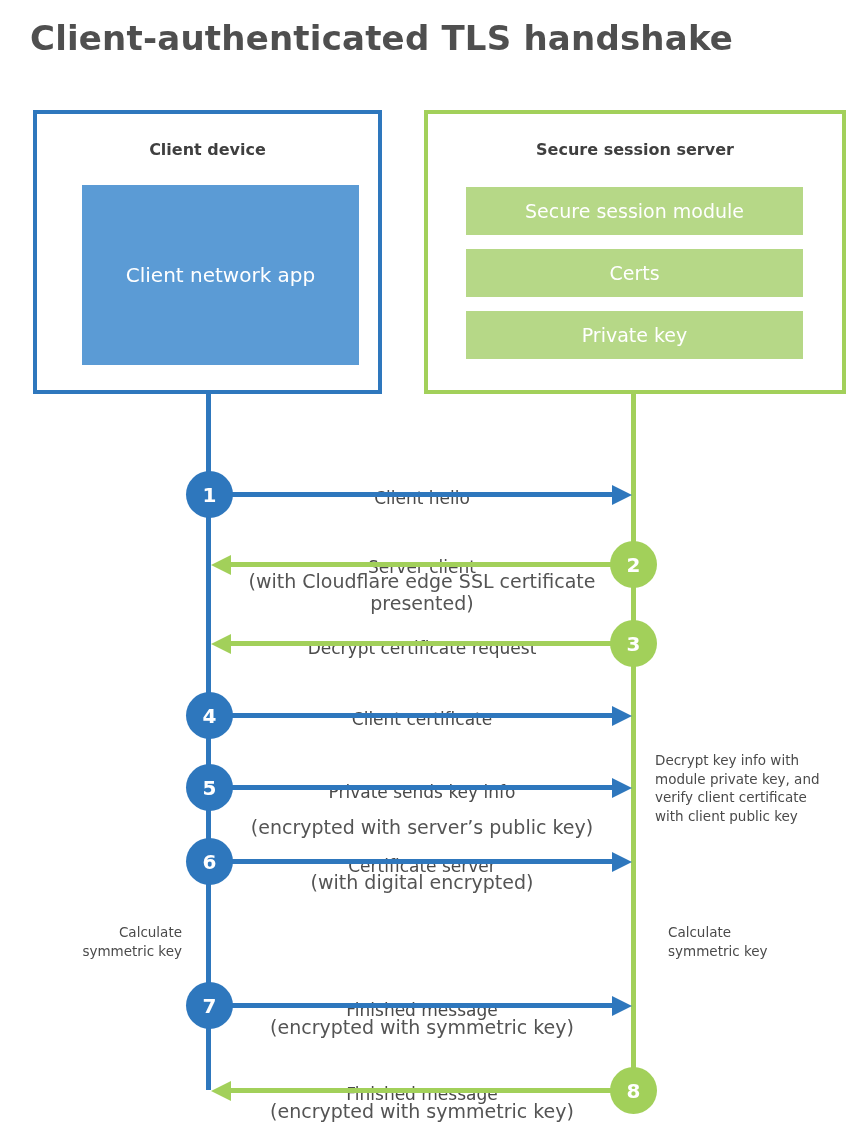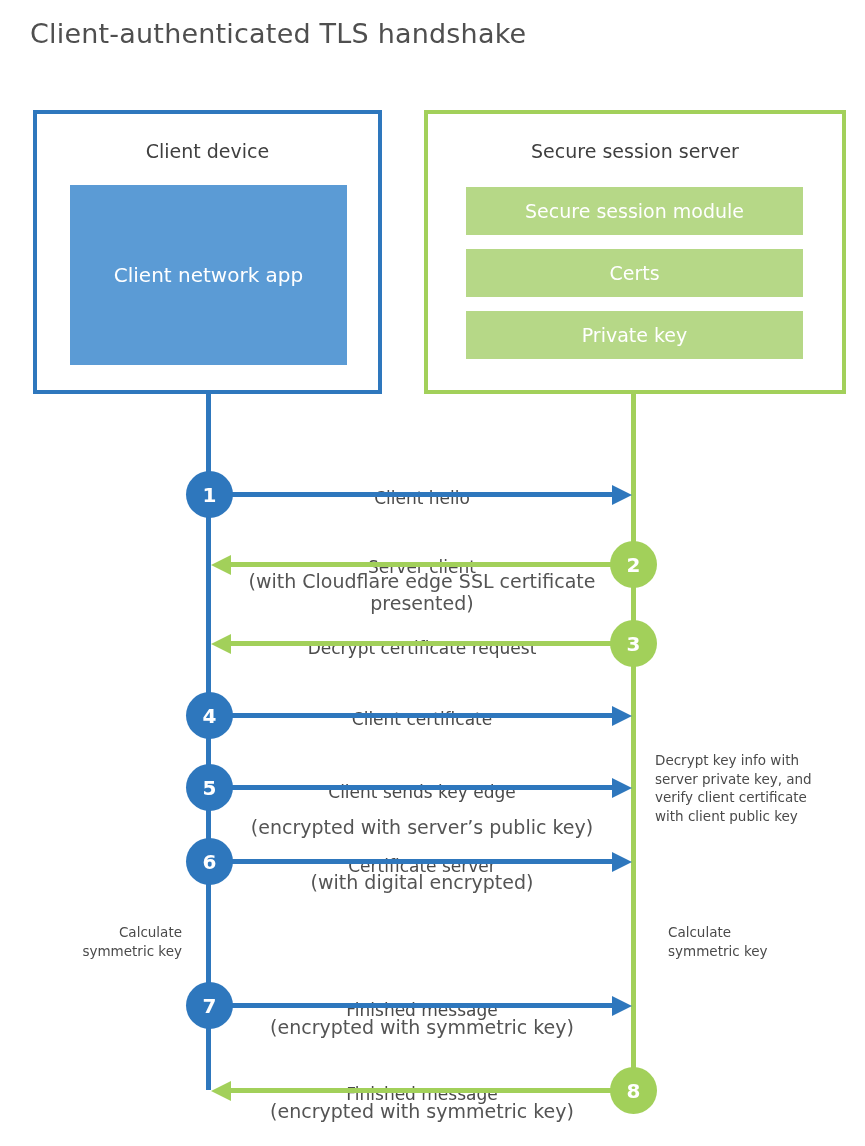--- a/index.html
+++ b/index.html
@@ -1,27 +1,27 @@
 <!DOCTYPE html>
 <html><head>
 <meta charset="utf-8">
 <style>
   html,body{margin:0;padding:0;background:#ffffff;}
   body{font-family:"DejaVu Sans","Liberation Sans",sans-serif;color:#4d4d4d;}
   #canvas{position:relative;width:865px;height:1146px;background:#ffffff;overflow:hidden;}
 
-  .page-title{position:absolute;left:30px;top:18px;font-size:27px;font-weight:400;color:#4f4f4f;letter-spacing:.2px;}
+  .page-title{position:absolute;left:30px;top:18px;font-size:34px;font-weight:700;color:#4f4f4f;letter-spacing:.2px;}
 
   
   .actor-box{position:absolute;top:110px;height:284px;background:#ffffff;box-sizing:border-box;}
   .client-box{left:33px;width:349px;border:4px solid #2e77bd;}
   .server-box{left:424px;width:422px;border:4px solid #a2d05a;}
-  .actor-title{position:absolute;left:0;right:0;top:26px;text-align:center;font-size:19px;font-weight:normal;color:#3f3f3f;}
+  .actor-title{position:absolute;left:0;right:0;top:26px;text-align:center;font-size:16px;font-weight:bold;color:#3f3f3f;}
 
-  .app-box{position:absolute;left:70px;top:185px;width:277px;height:180px;background:#5b9bd5;
+  .app-box{position:absolute;left:82px;top:185px;width:277px;height:180px;background:#5b9bd5;
            display:flex;align-items:center;justify-content:center;text-align:center;
            color:#ffffff;font-size:20px;line-height:28px;}
   .app-box .app-label{max-width:190px;}
 
   .module-bar{position:absolute;left:466px;width:337px;height:48px;background:#b6d887;
               display:flex;align-items:center;justify-content:center;color:#ffffff;font-size:19px;}
 
   
   .lifeline{position:absolute;width:5px;}
   .lifeline.blue{left:206px;top:392px;height:698px;background:#2e77bd;}
@@ -89,29 +89,29 @@
   <div class="circle green" style="top:620px">3</div>
   <div class="arrow green to-left" style="top:641px"></div>
   <div class="msg-label" style="top:616px">Decrypt certificate request</div>
 
   <div class="circle blue" style="top:692px">4</div>
   <div class="arrow blue to-right" style="top:713px"></div>
   <div class="msg-label" style="top:687px">Client certificate</div>
 
   <div class="circle blue" style="top:764px">5</div>
   <div class="arrow blue to-right" style="top:785px"></div>
-  <div class="msg-label" style="top:760px">Client sends key edge</div>
+  <div class="msg-label" style="top:760px">Private sends key info</div>
   <div class="msg-sub" style="top:816px">(encrypted with server’s public key)</div>
 
   <div class="circle blue" style="top:838px">6</div>
   <div class="arrow blue to-right" style="top:859px"></div>
   <div class="msg-label" style="top:834px">Certificate server</div>
   <div class="msg-sub" style="top:871px">(with digital encrypted)</div>
 
-  <div class="side-note note-decrypt">Decrypt key info with server private key, and verify client certificate with client public key</div>
+  <div class="side-note note-decrypt">Decrypt key info with module private key, and verify client certificate with client public key</div>
   <div class="side-note note-calc-left">Calculate symmetric key</div>
   <div class="side-note note-calc-right">Calculate symmetric key</div>
 
   <div class="circle blue" style="top:982px">7</div>
   <div class="arrow blue to-right" style="top:1003px"></div>
   <div class="msg-label" style="top:978px">Finished message</div>
   <div class="msg-sub" style="top:1016px">(encrypted with symmetric key)</div>
 
   <div class="circle green" style="top:1067px">8</div>
   <div class="arrow green to-left" style="top:1088px"></div>

